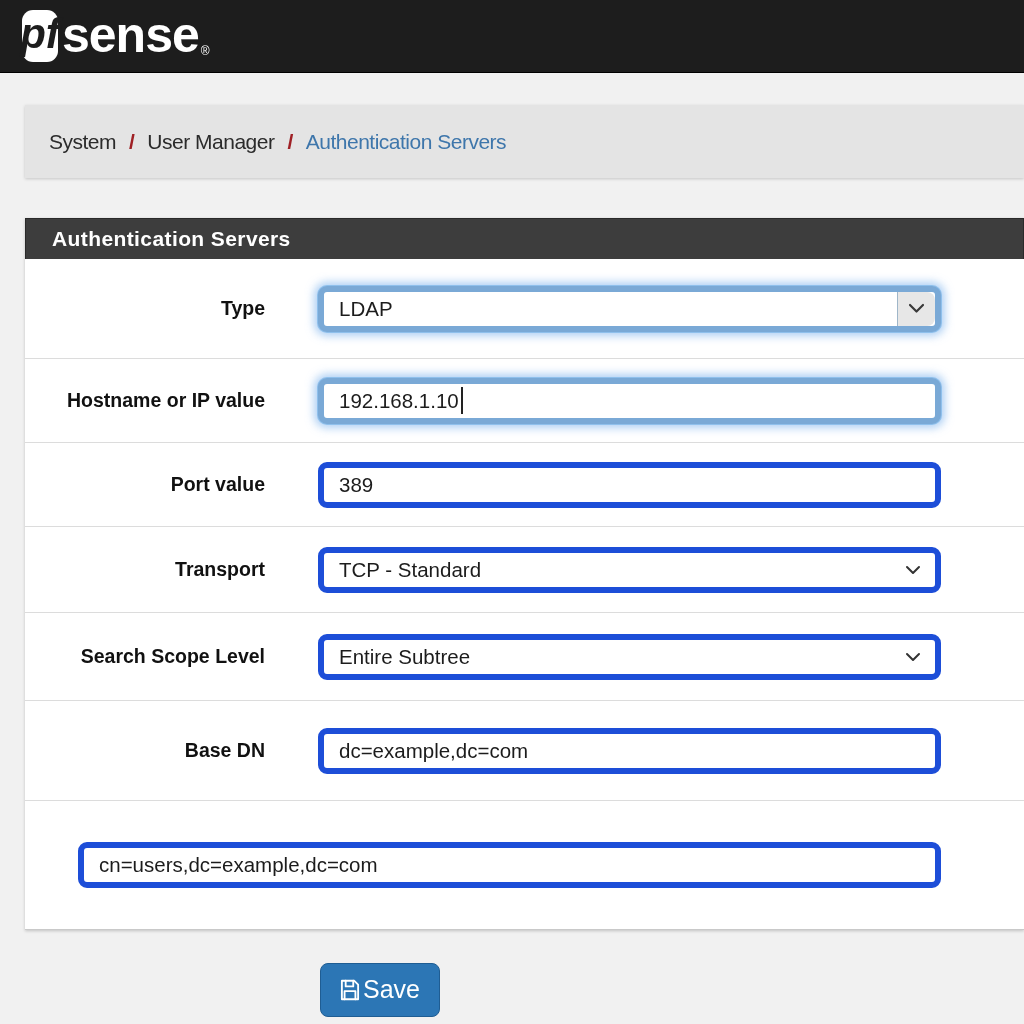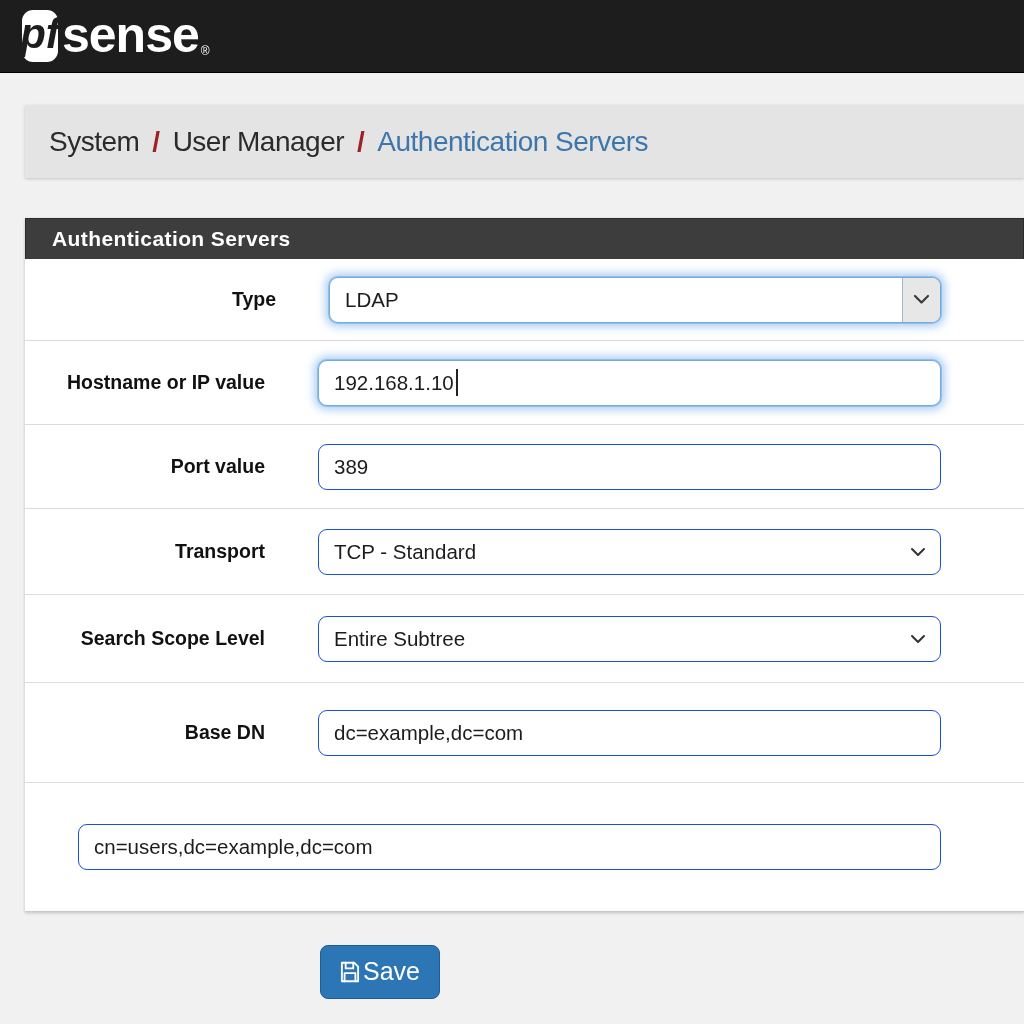--- a/index.html
+++ b/index.html
@@ -31,21 +31,21 @@
     padding-bottom:2px;
   }
   .logo-reg { color:#fff; font-size:12px; padding-bottom:4px; margin-left:2px; }
   
   .breadcrumb {
     margin:32px 0 0 25px;
     height:73px; background:#e4e4e4;
     box-shadow:0 1px 3px rgba(0,0,0,.18);
     display:flex; align-items:center;
     padding-left:24px;
-    font-size:28px; letter-spacing:-0.5px;
+    font-size:21px; letter-spacing:-0.5px;
   }
   .crumb { color:#2b2b2b; cursor:pointer; }
   .crumb.active { color:#3e76ab; }
   .crumb-sep { color:#9f2025; margin:0 13px; font-weight:bold; }
   
   .panel {
     margin:40px 0 0 25px;
     box-shadow:0 1px 3px rgba(0,0,0,.2);
   }
   .panel-header {
@@ -53,38 +53,38 @@
     border:1px solid #2a2a2a; border-bottom:none;
     color:#fff; font-weight:bold; font-size:21px; letter-spacing:.4px;
     display:flex; align-items:center; padding-left:26px;
   }
   .panel-body { background:#fff; border-bottom:1px solid #c9c9c9; }
   .form-row {
     display:flex; align-items:center;
     border-bottom:1px solid #dcdcdc;
   }
   .form-row:last-child { border-bottom:none; }
-  .row-type      { height:82px;padding-left:11px; }
+  .row-type      { height:100px; }
   .row-hostname  { height:84px; }
   .row-port      { height:84px; }
   .row-transport { height:86px; }
   .row-scope     { height:88px; }
   .row-basedn    { height:100px; }
   .row-authcont  { height:128px; }
   .field-label {
     width:240px; text-align:right;
     font-weight:bold; font-size:19.5px; color:#111;
     line-height:1.85;
     flex-shrink:0;
   }
   .field-control { flex:1; margin:0 83px 0 53px; }
   .textbox, .selectbox {
     height:46px; width:100%;
     background:#fff;
-    border:1px solid #1d4ed8; border-radius:9px;
+    border:6px solid #1d4ed8; border-radius:9px;
     display:flex; align-items:center;
     font-size:20.5px; color:#1c1c1c;
     padding-left:15px;
     cursor:text;
     overflow:hidden;
   }
   .selectbox { cursor:pointer; padding-right:14px; }
   .selectbox .value { flex:1; }
   .focused {
     border-color:#7aa9d6;

